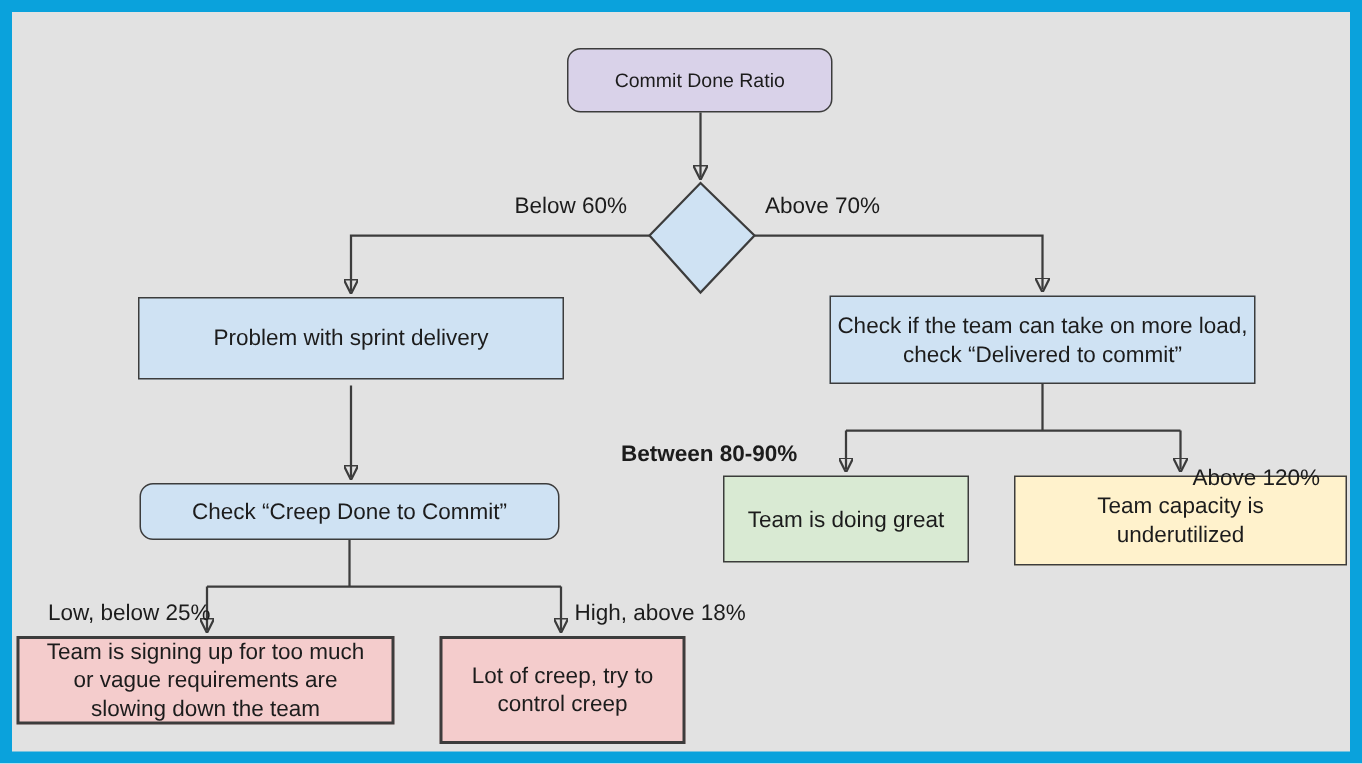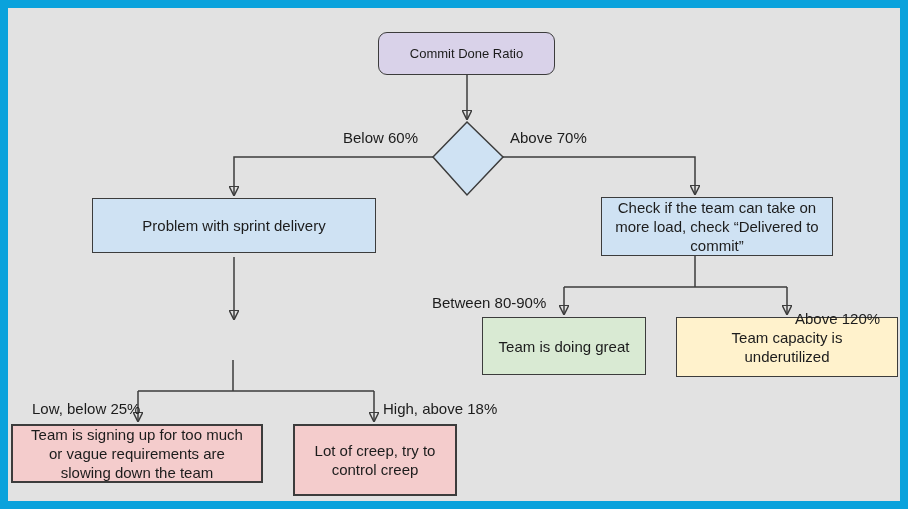--- a/index.html
+++ b/index.html
@@ -46,24 +46,23 @@
     left:370px;top:24px;width:177px;height:43px;
     background:var(--node-purple);
     border-radius:9px;
     font-size:13px;
   }
   .node-problem{
     left:84px;top:190px;width:284px;height:55px;
     background:var(--node-blue);
   }
   .node-check-load{
-    left:545px;top:189px;width:232px;height:59px;
+    left:545px;top:189px;width:284px;height:59px;
     background:var(--node-blue);
     padding:0 1px;
-    margin-left:48px;
   }
   .node-check-creep{
     left:85px;top:314px;width:280px;height:38px;
     background:var(--node-blue);
     border-radius:9px;
   }
   .node-too-much{
     left:3px;top:416px;width:252px;height:59px;
     background:var(--node-pink);
     border-width:2px;
@@ -85,21 +84,21 @@
     background:var(--node-yellow);
     padding:0 16px;
   }
   .edge-label{
     position:absolute;
     font-size:15px;line-height:18px;
     white-space:nowrap;
   }
   .lbl-below-60{left:335px;top:121px;text-align:right;}
   .lbl-above-70{left:502px;top:121px;}
-  .lbl-between-80-90{left:424px;top:286px;}
+  .lbl-between-80-90{left:406px;top:286px;font-weight:bold;}
   .lbl-above-120{left:787px;top:302px;}
   .lbl-low-below-25{left:24px;top:392px;}
   .lbl-high-above-40{left:375px;top:392px;}
 </style>
 </head>
 <body>
 
 <div class="canvas">
 
   <svg class="connector-layer" viewBox="0 0 892 493" xmlns="http://www.w3.org/2000/svg">
@@ -133,20 +132,23 @@
   </div>
 
   <div class="node node-problem">
     <span>Problem with sprint delivery</span>
   </div>
 
   <div class="node node-check-load">
     <span>Check if the team can take on more load, check “Delivered to commit”</span>
   </div>
 
+  <div class="node node-check-creep">
+    <span>Check “Creep Done to Commit”</span>
+  </div>
 
   <div class="node node-too-much">
     <span>Team is signing up for too much or vague requirements are slowing down the team</span>
   </div>
 
   <div class="node node-lot-of-creep">
     <span>Lot of creep, try to control creep</span>
   </div>
 
   <div class="node node-doing-great">

